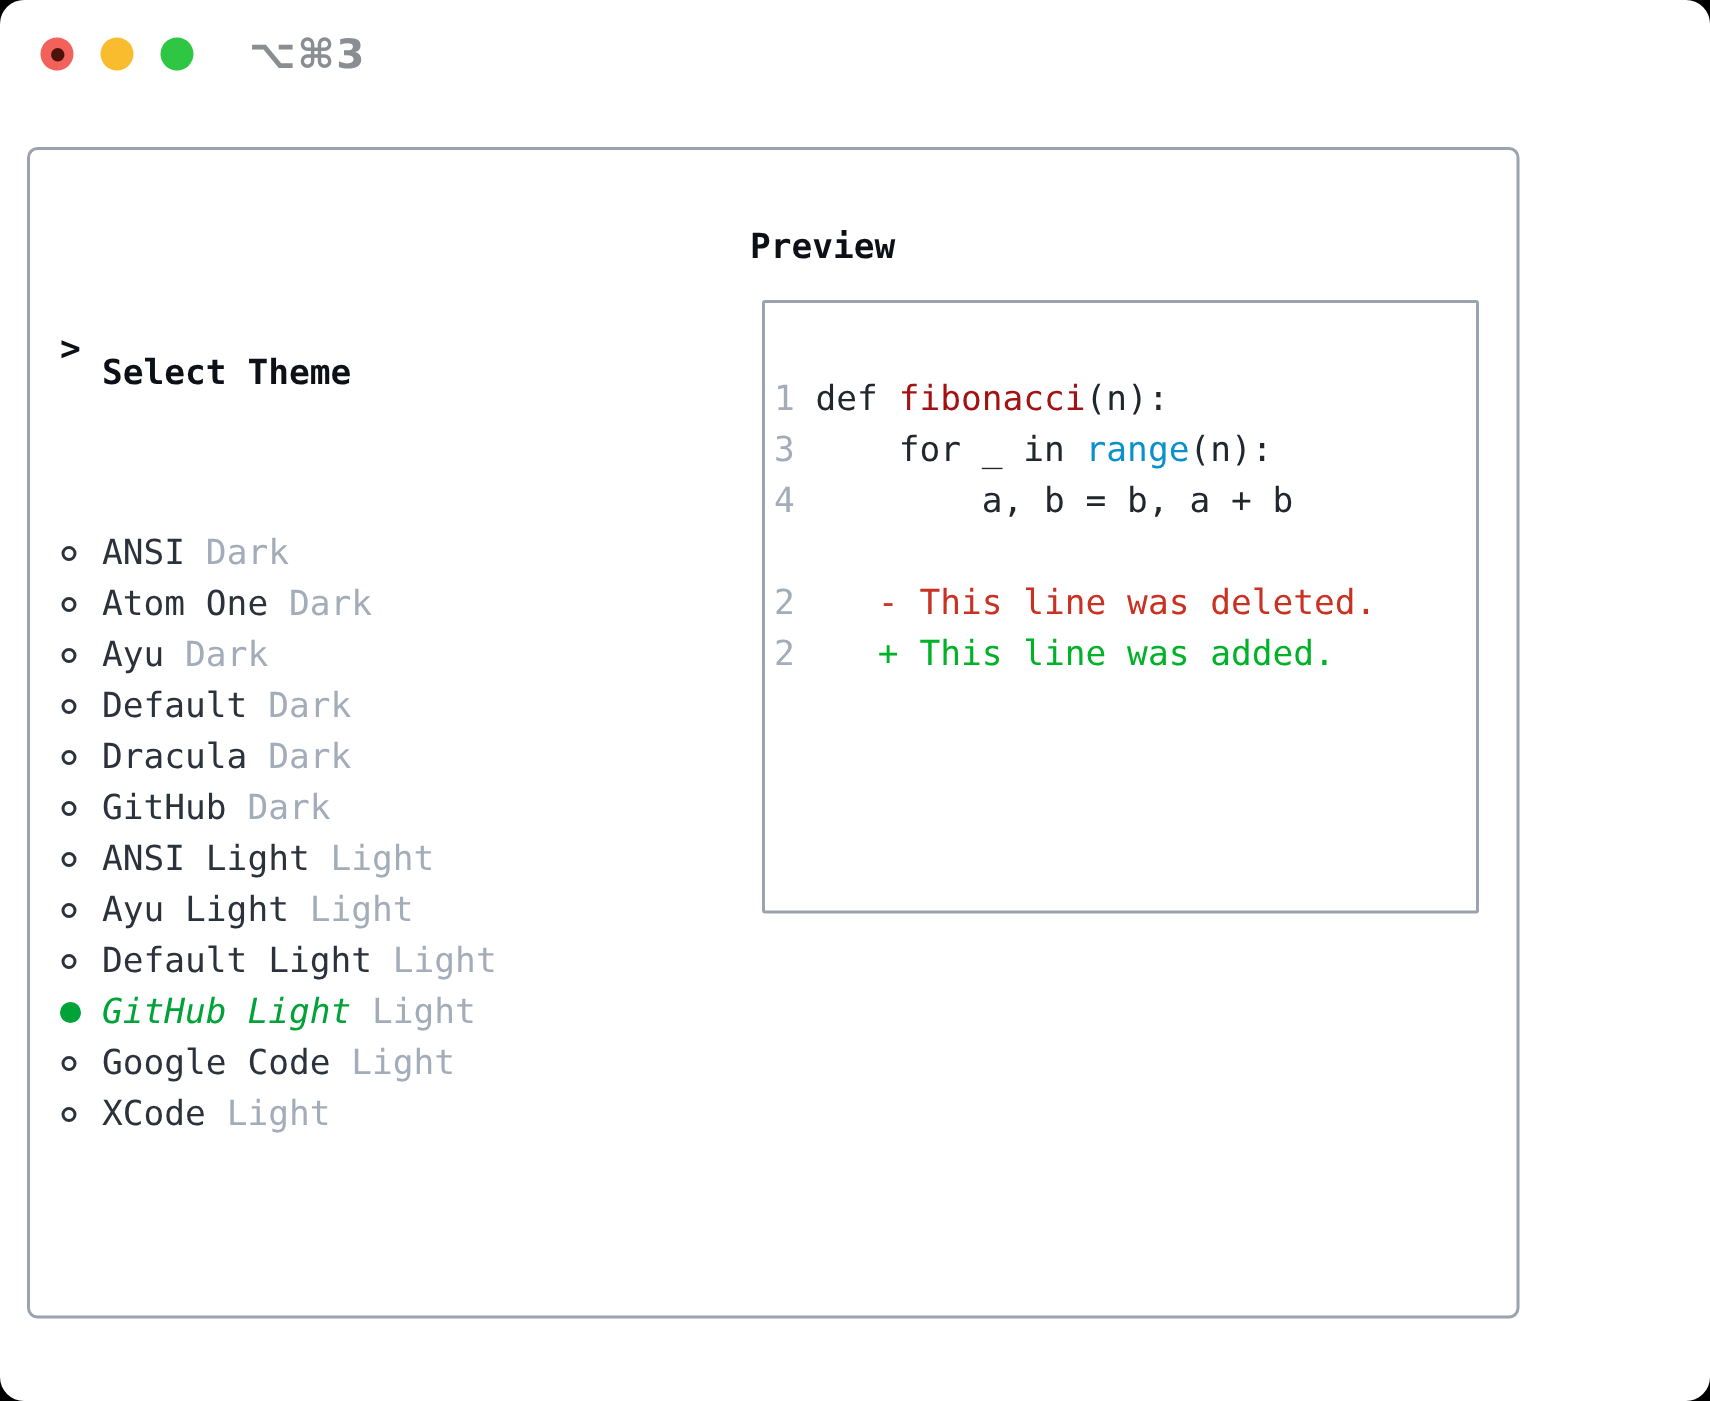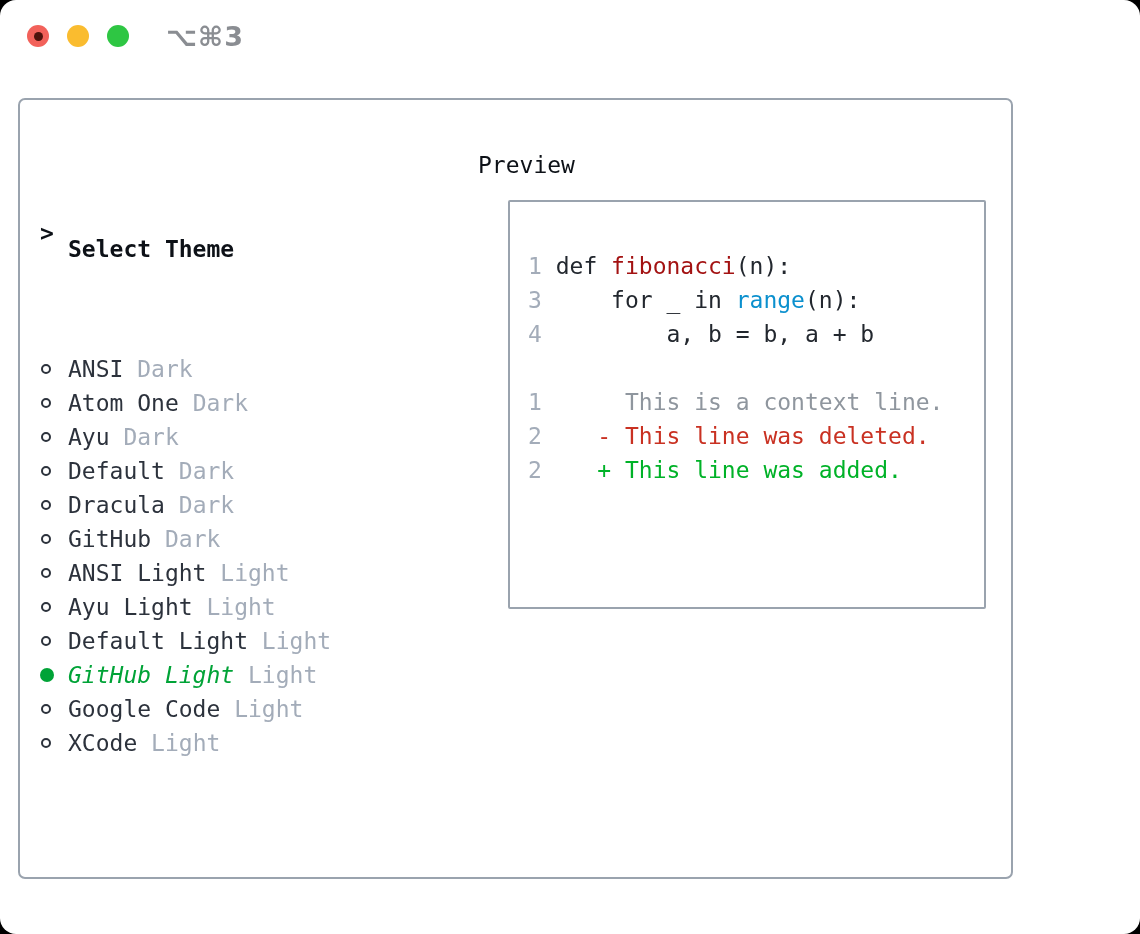--- a/index.html
+++ b/index.html
@@ -52,29 +52,29 @@
     border:2px solid var(--dark);background:transparent;margin-left:1px;
   }
   .circle.filled{width:14px;height:14px;border:none;background:var(--accent);margin-left:0;}
   .hdr{color:var(--header);font-weight:bold;margin-top:31px;}
   .name{color:var(--dark);}
   .name.selected{color:var(--accent);font-style:italic;}
   .tag{color:var(--muted);}
   .spacer{height:34px;}
   
   .preview-label{
-    position:absolute;left:458px;top:48px;height:34px;line-height:34px;
-    font-size:23px;font-weight:normal;color:var(--header);
+    position:absolute;left:480px;top:48px;height:34px;line-height:34px;
+    font-size:23px;font-weight:bold;color:var(--header);
   }
   .preview-box{
     position:absolute;left:488px;top:100px;width:478px;height:409px;
     border:2px solid var(--border);border-radius:2px;background:#fff;
     overflow:hidden;
   }
-  .preview-code{padding:47px 0 0 18px;font-size:23px;line-height:34px;}
+  .preview-code{padding:47px 0 0 6px;font-size:23px;line-height:34px;}
   .pline{white-space:pre;height:34px;}
   .seg-num{color:var(--num);}
   .seg-code{color:var(--code);}
   .seg-func{color:var(--func);}
   .seg-numlit{color:var(--numlit);}
   .seg-builtin{color:var(--builtin);}
   .seg-ctx{color:var(--ctx);}
   .seg-del{color:var(--del);}
   .seg-add{color:var(--add);}
 </style>
@@ -112,20 +112,19 @@
     </div>
 
     <div class="preview-label">Preview</div>
 
     <div class="preview-box">
       <div class="preview-code" id="preview-code">
           <div class="pline"><span class="seg-num">1 </span><span class="seg-code">def </span><span class="seg-func">fibonacci</span><span class="seg-code">(n):</span></div>
           <div class="pline"><span class="seg-num">3 </span><span class="seg-code">    for _ in </span><span class="seg-builtin">range</span><span class="seg-code">(n):</span></div>
           <div class="pline"><span class="seg-num">4 </span><span class="seg-code">        a, b = b, a + b</span></div>
           <div class="pline"> </div>
-          <div class="pline"><span class="seg-num">1 </span><span class="seg-ctx">     This is a context line.</span></div>
           <div class="pline"><span class="seg-num">2 </span><span class="seg-del">   - This line was deleted.</span></div>
           <div class="pline"><span class="seg-num">2 </span><span class="seg-add">   + This line was added.</span></div>
         </div>
     </div>
 
   </div>
 </div>
 
 </body></html>

